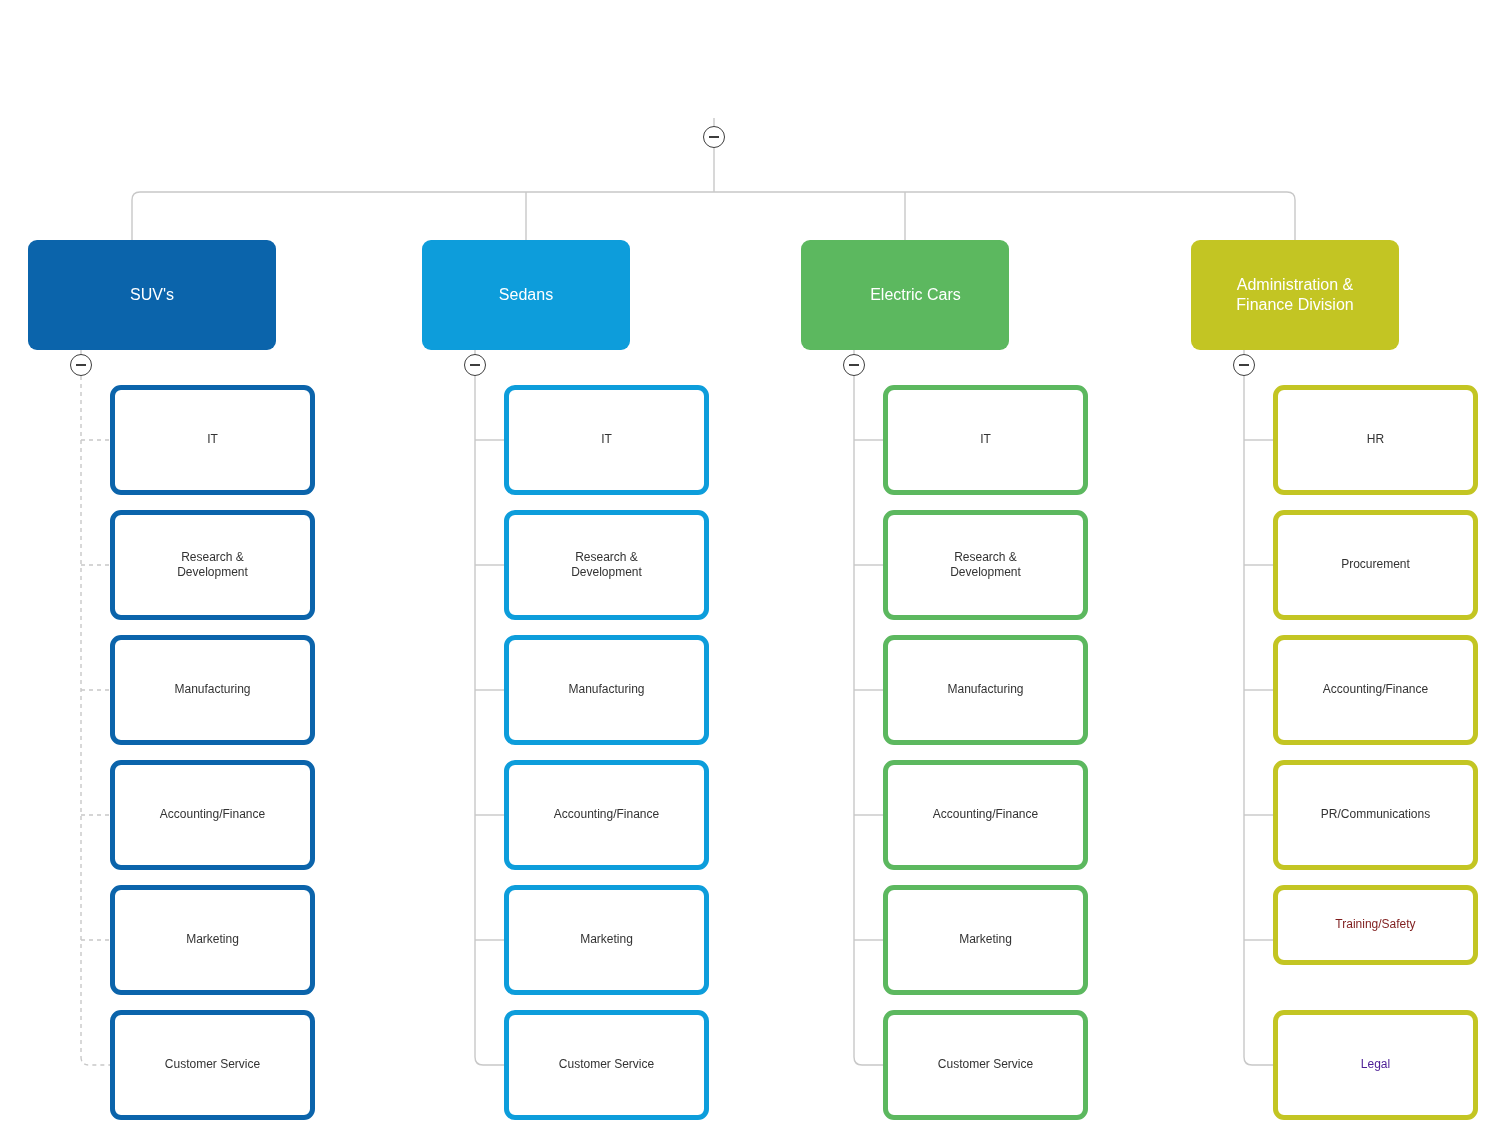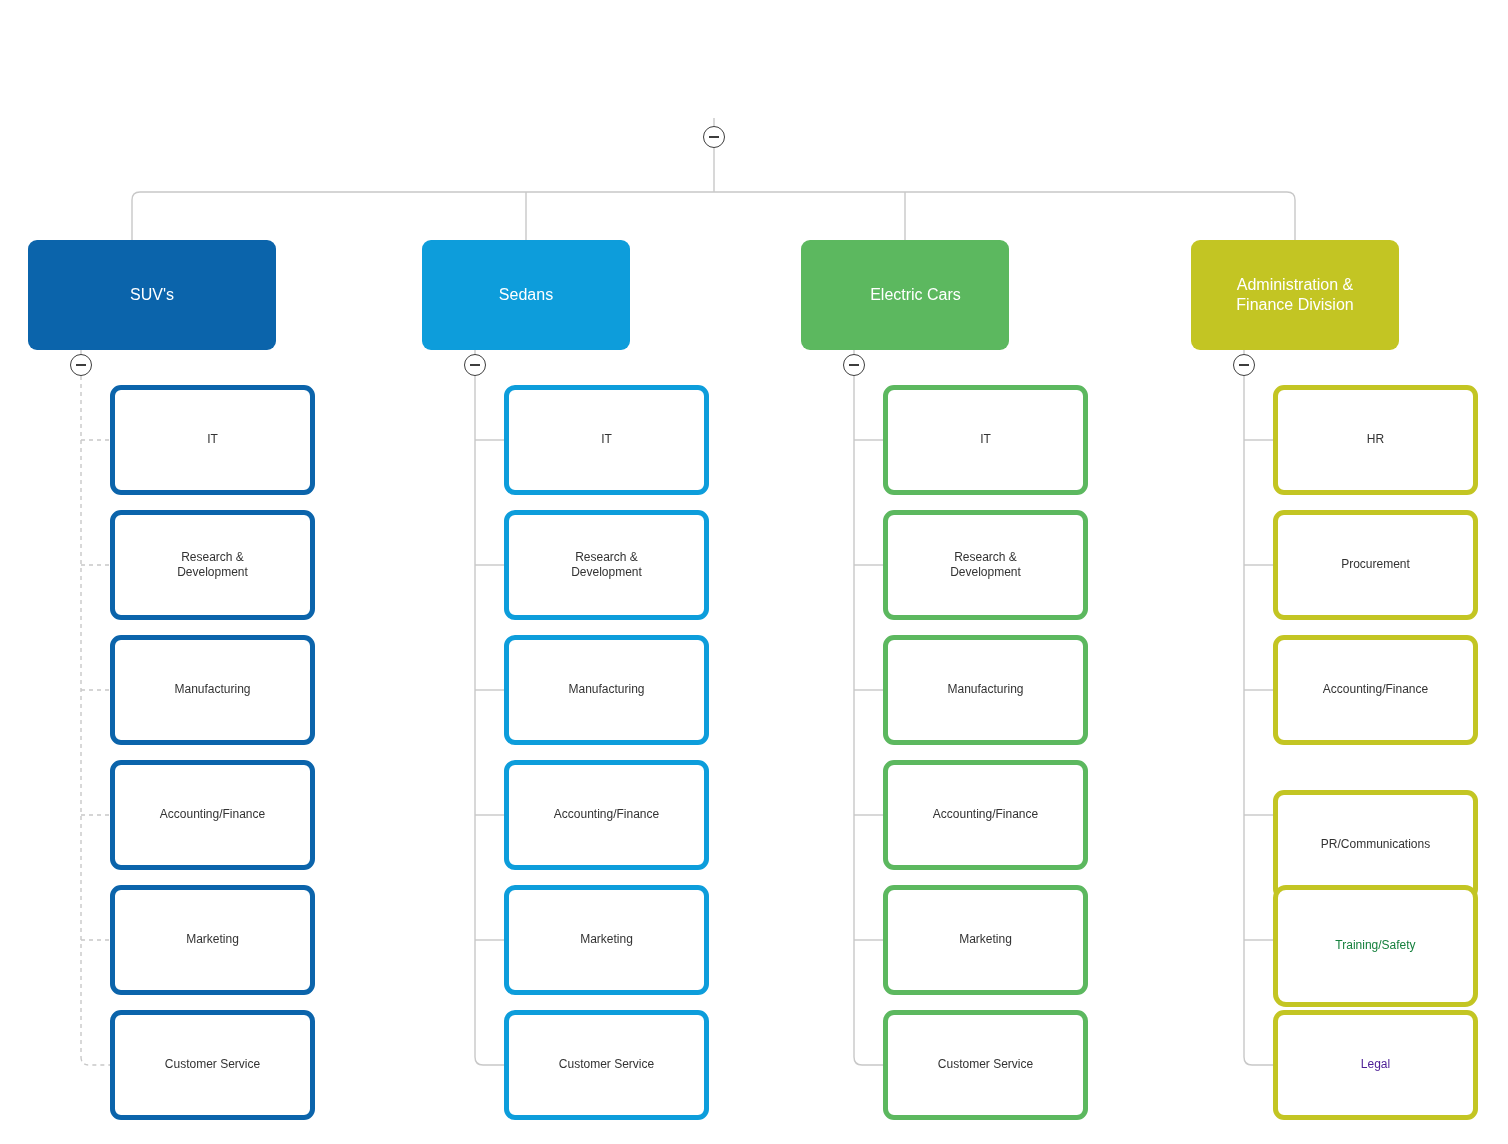--- a/index.html
+++ b/index.html
@@ -226,24 +226,24 @@
       </div>
       <div class="node node-leaf" style="left: 1273px; top: 385px; width: 205px; height: 110px; border-color: rgb(195, 197, 35); color: rgb(51, 51, 51);">
         <span class="node-label">HR</span>
       </div>
       <div class="node node-leaf" style="left: 1273px; top: 510px; width: 205px; height: 110px; border-color: rgb(195, 197, 35); color: rgb(51, 51, 51); justify-content: center;">
         <span class="node-label">Procurement</span>
       </div>
       <div class="node node-leaf" style="left: 1273px; top: 635px; width: 205px; height: 110px; border-color: rgb(195, 197, 35); color: rgb(51, 51, 51);">
         <span class="node-label">Accounting/Finance</span>
       </div>
-      <div class="node node-leaf" style="left: 1273px; top: 760px; width: 205px; height: 110px; border-color: rgb(195, 197, 35); color: rgb(51, 51, 51); margin-top: 30px;">
+      <div class="node node-leaf" style="left: 1273px; top: 760px; width: 205px; height: 110px; border-color: rgb(195, 197, 35); color: rgb(51, 51, 51);">
         <span class="node-label">PR/Communications</span>
       </div>
-      <div class="node node-leaf" style="left: 1273px; top: 885px; width: 205px; height: 122px; border-color: rgb(195, 197, 35); color: #15803d; border-radius: 13px;">
+      <div class="node node-leaf" style="left: 1273px; top: 885px; width: 205px; height: 80px; border-color: rgb(195, 197, 35); color: #7f1d1d;">
         <span class="node-label">Training/Safety</span>
       </div>
       <div class="node node-leaf" style="left: 1273px; top: 1010px; width: 205px; height: 110px; border-color: rgb(195, 197, 35); color: #4c1d95;">
         <span class="node-label">Legal</span>
       </div>
     </div>
 
 </div>
 
 </body></html>

